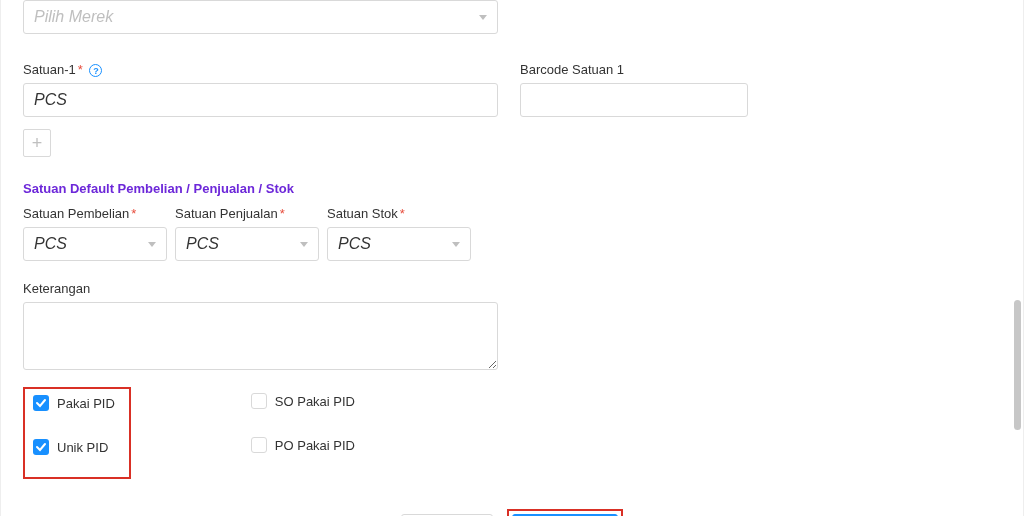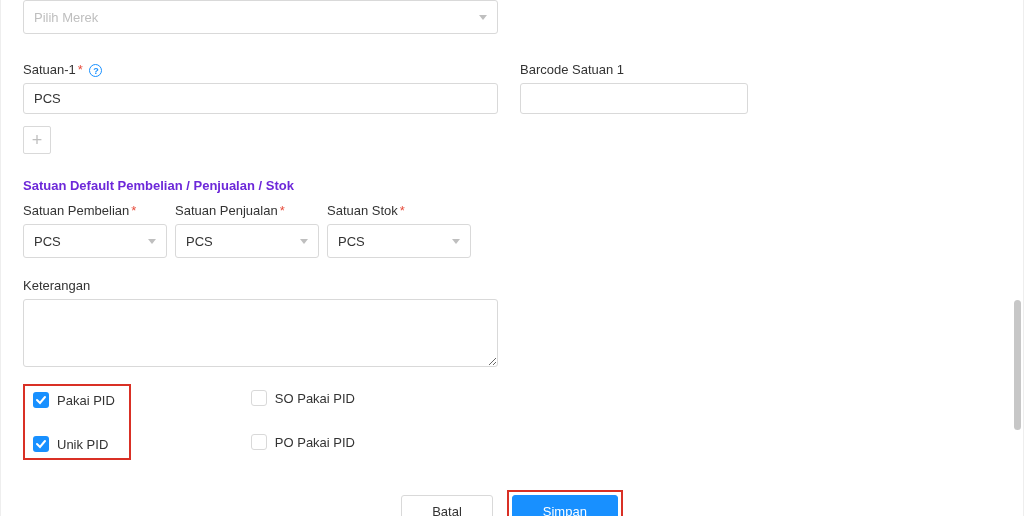--- a/index.html
+++ b/index.html
@@ -1,39 +1,39 @@
 <!DOCTYPE html>
 <html><head>
   <meta charset="utf-8">
   <style>
     * { box-sizing: border-box; margin: 0; padding: 0; }
     body { font-family: -apple-system, BlinkMacSystemFont, "Segoe UI", Arial, sans-serif; font-size: 13px; color: #333; background: #fff; }
     .page { padding: 0 22px 20px 22px; position: relative; min-height: 516px; }
     .label { font-size: 13px; color: #333; margin-bottom: 6px; display: block; }
     .required { color: #e74c3c; margin-left: 2px; }
     .help-icon { display: inline-flex; align-items: center; justify-content: center; width: 13px; height: 13px; border: 1px solid #1890ff; border-radius: 50%; color: #1890ff; font-size: 9px; margin-left: 3px; vertical-align: middle; font-weight: bold; }
-    .input, .select, .textarea { border: 1px solid #d9d9d9; border-radius: 3px; background: #fff; padding: 7px 10px; font-size: 13px; color: #333; width: 100%; }
+    .input, .select, .textarea { border: 1px solid #d9d9d9; border-radius: 3px; background: #fff; padding: 7px 10px; font-size: 16px; color: #333; width: 100%; font-style: italic; }
     .select { height: 34px; position: relative; display: flex; align-items: center; justify-content: space-between; cursor: pointer; }
     .select .placeholder { color: #bfbfbf; }
     .select .value { color: #333; }
     .chevron { width: 0; height: 0; border-left: 4px solid transparent; border-right: 4px solid transparent; border-top: 5px solid #bfbfbf; }
     .textarea { resize: both; min-height: 68px; }
     .merek-select { width: 475px; }
     .satuan1-row { display: flex; gap: 22px; margin-bottom: 12px; margin-top: 28px; }
     .satuan1-col { width: 475px; }
     .barcode-col .input { width: 228px; }
     .add-btn { width: 28px; height: 28px; border: 1px solid #d9d9d9; display: flex; align-items: center; justify-content: center; cursor: pointer; color: #bfbfbf; font-size: 18px; border-radius: 2px; margin-bottom: 24px; }
     .section-title { font-weight: 600; font-size: 13px; color: #6d28d9; margin-bottom: 10px; }
     .satuan-cols { display: flex; gap: 8px; margin-bottom: 20px; }
     .satuan-col { width: 144px; }
     .keterangan-wrap { margin-bottom: 20px; }
     .keterangan-wrap .textarea { width: 475px; }
     .checks { display: flex; gap: 120px; margin-bottom: 30px; }
     .checks-col { display: flex; flex-direction: column; gap: 28px; }
-    .checks-col.boxed { border: 2.5px solid #d93025; padding: 6px 14px 6px 8px; margin-top: -6px; }
+    .checks-col.boxed { border: 2.5px solid #d93025; padding: 6px 14px 22px 8px; margin-top: -6px; }
     .check-item { display: flex; align-items: center; gap: 8px; font-size: 13px; color: #333; }
     .checkbox { width: 16px; height: 16px; border-radius: 3px; display: flex; align-items: center; justify-content: center; }
     .checkbox.checked { background: #1890ff; }
     .checkbox.unchecked { border: 1px solid #d9d9d9; background: #fff; }
     .checkbox.checked svg { width: 12px; height: 12px; }
     .actions { display: flex; justify-content: center; gap: 14px; align-items: center; }
     .btn { padding: 8px 30px; font-size: 13px; border-radius: 3px; cursor: pointer; }
     .btn-cancel { border: 1px solid #d9d9d9; background: #fff; color: #333; }
     .btn-primary { border: 1px solid #1890ff; background: #1890ff; color: #fff; }
     .btn-primary-wrap { border: 2.5px solid #d93025; padding: 3px; }

